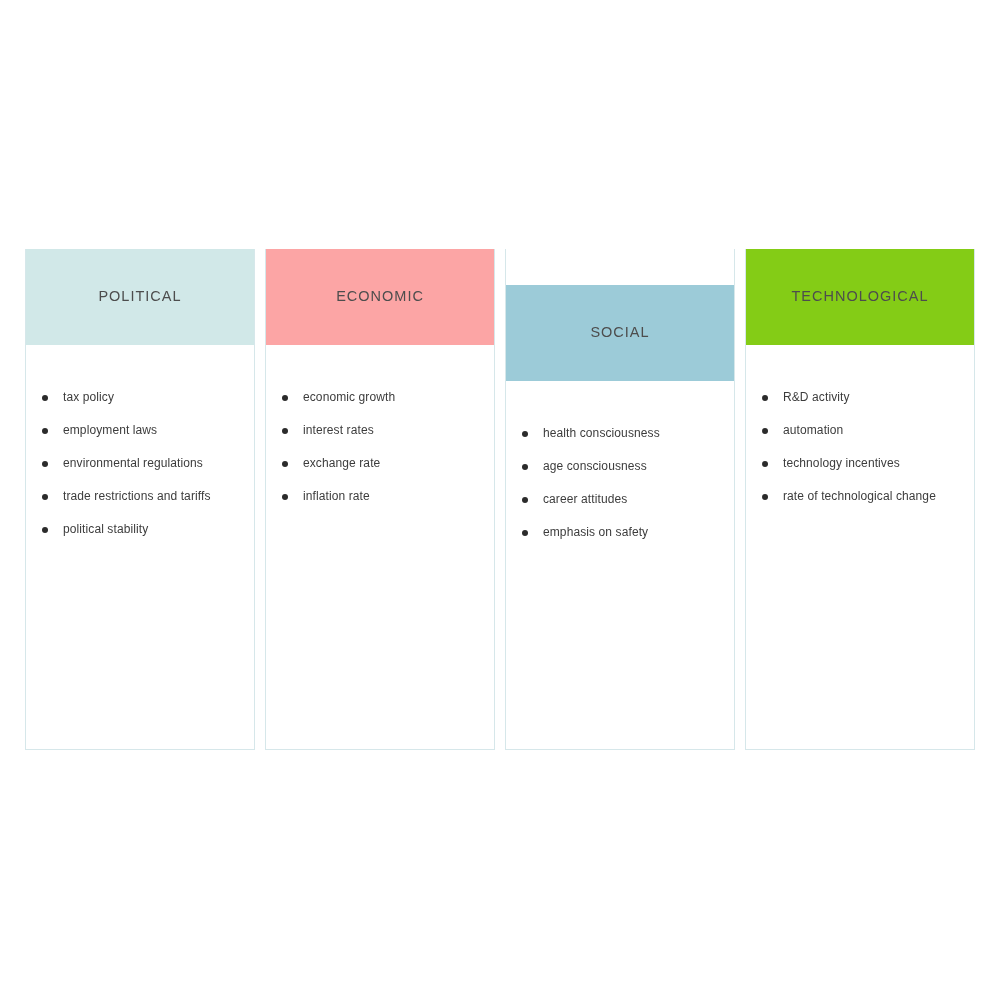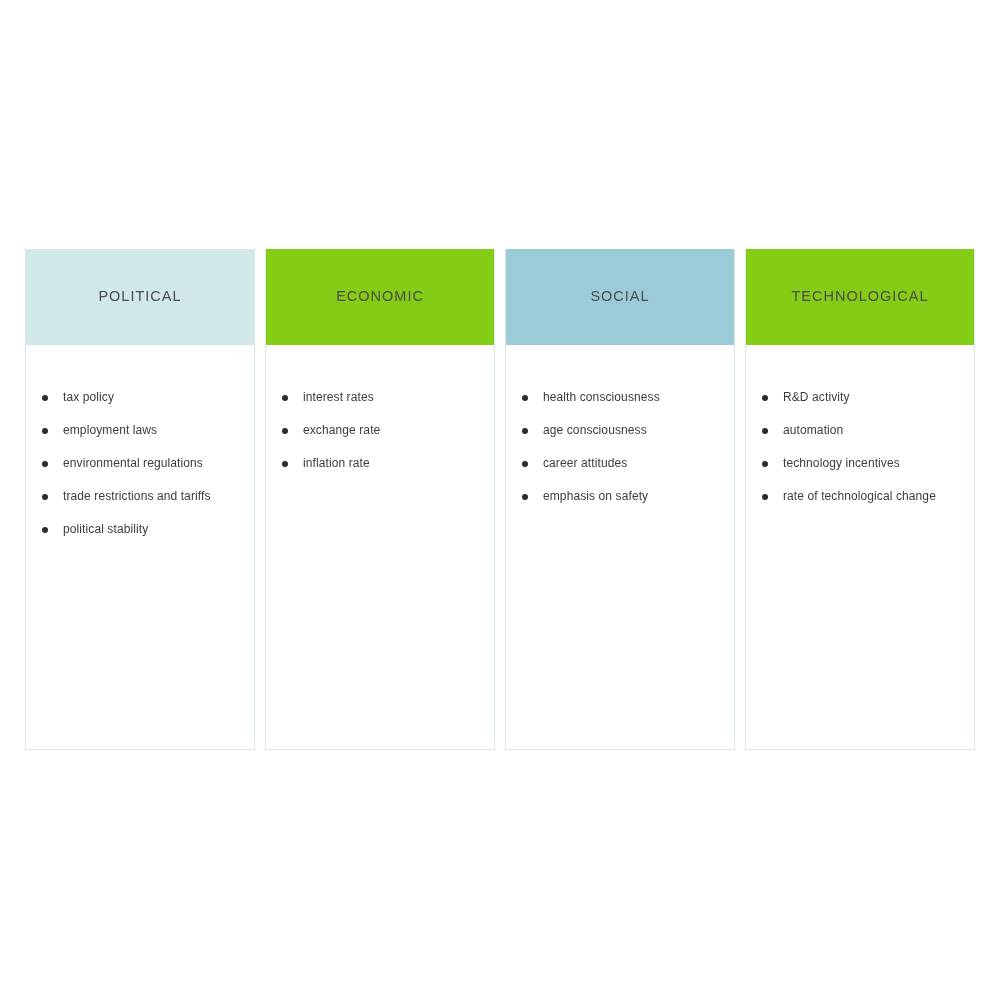--- a/index.html
+++ b/index.html
@@ -91,33 +91,34 @@
         <ul class="bullet-list">
           <li class="bullet-item"><span class="bullet-dot"></span><span>tax policy</span></li>
           <li class="bullet-item"><span class="bullet-dot"></span><span>employment laws</span></li>
           <li class="bullet-item"><span class="bullet-dot"></span><span>environmental regulations</span></li>
           <li class="bullet-item"><span class="bullet-dot"></span><span>trade restrictions and tariffs</span></li>
           <li class="bullet-item"><span class="bullet-dot"></span><span>political stability</span></li>
         </ul>
       </div>
     </div>
     <div class="pest-card">
-      <div class="card-header" style="background: #84cc16;">
+      <div class="card-header" style="background: #fca5a5;">
         <div class="card-header-label">ECONOMIC</div>
       </div>
       <div class="card-body">
         <ul class="bullet-list">
+          <li class="bullet-item"><span class="bullet-dot"></span><span>economic growth</span></li>
           <li class="bullet-item"><span class="bullet-dot"></span><span>interest rates</span></li>
           <li class="bullet-item"><span class="bullet-dot"></span><span>exchange rate</span></li>
           <li class="bullet-item"><span class="bullet-dot"></span><span>inflation rate</span></li>
         </ul>
       </div>
     </div>
     <div class="pest-card">
-      <div class="card-header" style="background: rgb(156, 203, 216);">
+      <div class="card-header" style="background: rgb(156, 203, 216); margin-top: 36px;">
         <div class="card-header-label">SOCIAL</div>
       </div>
       <div class="card-body">
         <ul class="bullet-list">
           <li class="bullet-item"><span class="bullet-dot"></span><span>health consciousness</span></li>
           <li class="bullet-item"><span class="bullet-dot"></span><span>age consciousness</span></li>
           <li class="bullet-item"><span class="bullet-dot"></span><span>career attitudes</span></li>
           <li class="bullet-item"><span class="bullet-dot"></span><span>emphasis on safety</span></li>
         </ul>
       </div>

